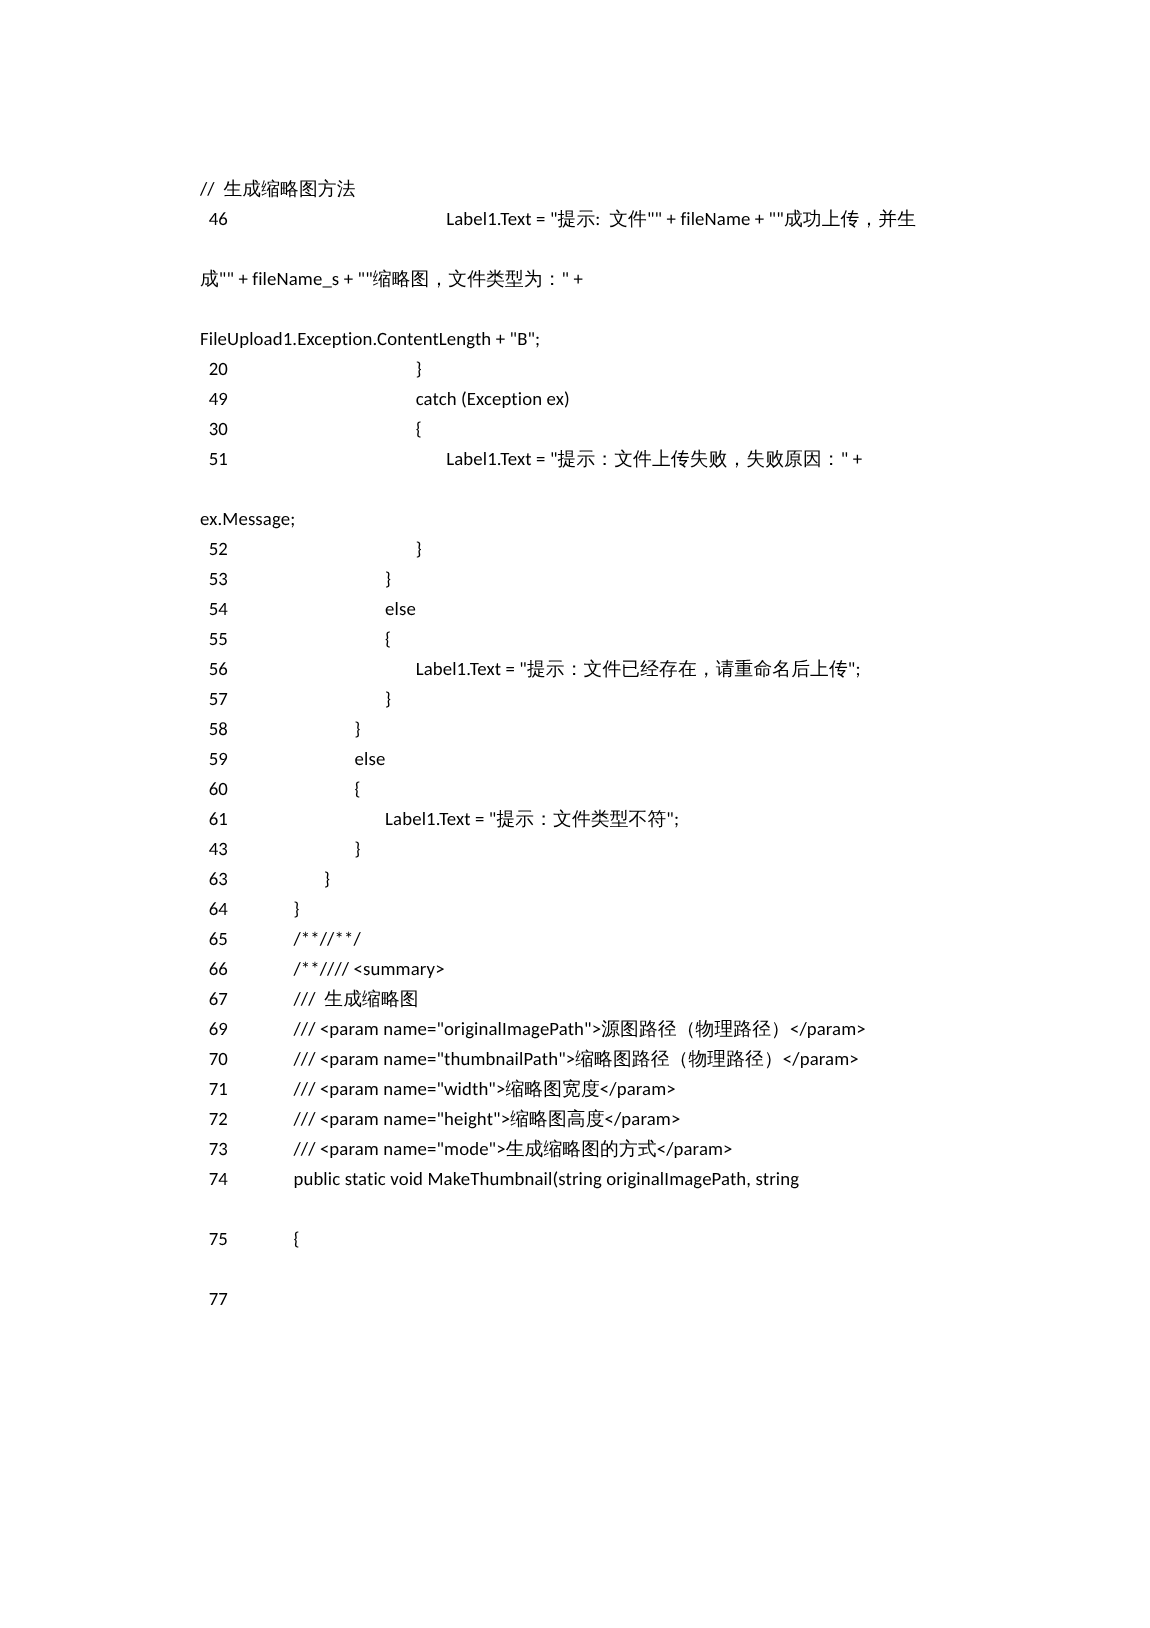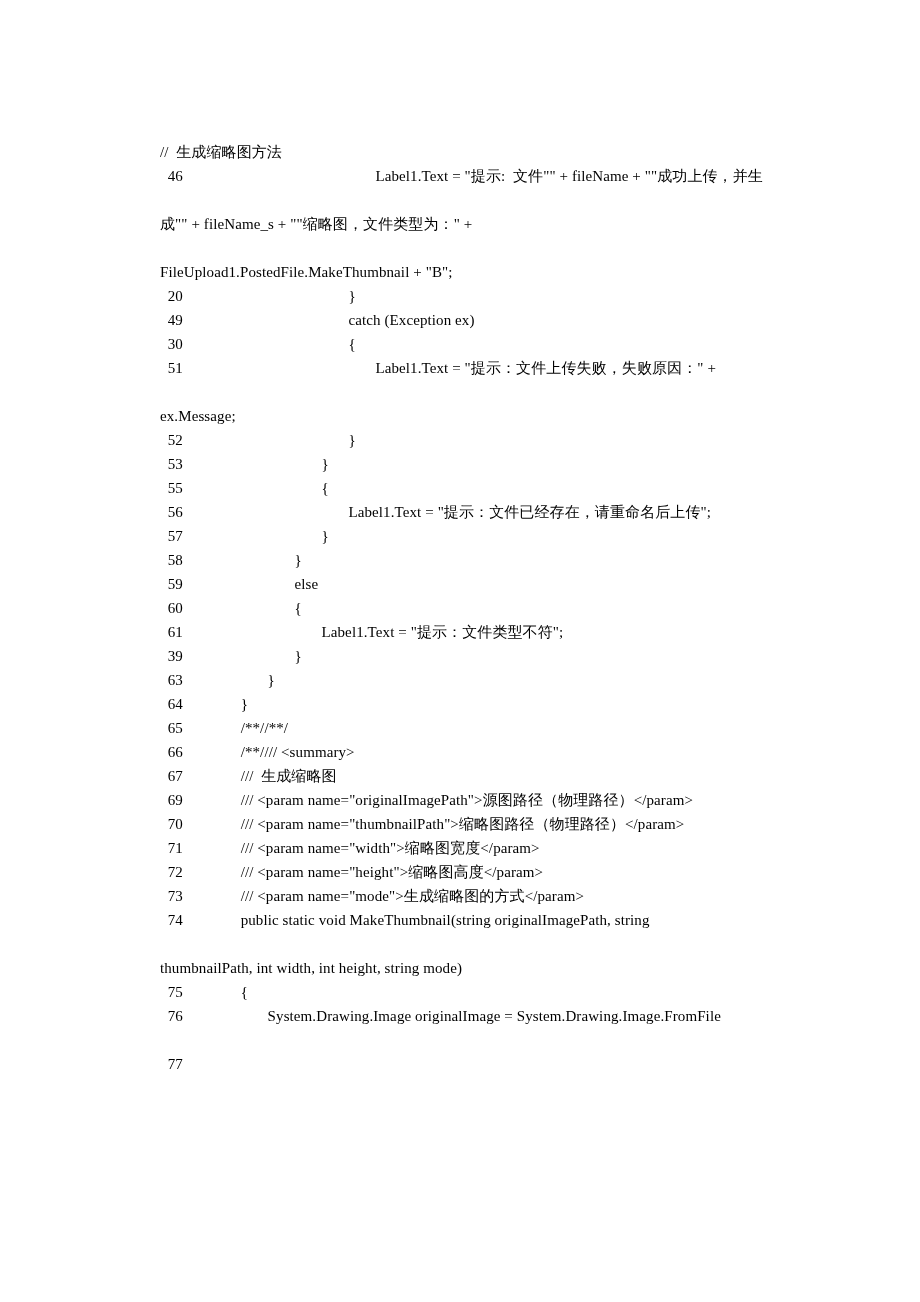--- a/index.html
+++ b/index.html
@@ -8,67 +8,65 @@
     padding: 0;
     font-family: Calibri, "Segoe UI", Tahoma, Arial, sans-serif;
     font-size: 15px;
     color: #000;
     width: 920px;
   }
   .page {
     padding: 140px 155px 80px 160px;
     box-sizing: border-box;
     width: 920px;
-    font-family: Liberation Serif, serif;
   }
   .line {
     line-height: 24px;
     white-space: pre;
     letter-spacing: 0.1px;
   }
   .blank { height: 24px; }
 </style>
 </head>
 <body>
 
 <div class="page">
   <div class="line">//  生成缩略图方法</div>
   <div id="code-lines">
       <div class="line">  46                                                  Label1.Text = "提示:  文件"" + fileName + ""成功上传，并生</div>
       <div class="blank"></div>
       <div class="line">成"" + fileName_s + ""缩略图，文件类型为：" +</div>
       <div class="blank"></div>
-      <div class="line">FileUpload1.PostedFile.MakeThumbnail + "B";</div>
+      <div class="line">FileUpload1.Exception.ContentLength + "B";</div>
       <div class="line">  20                                           }</div>
       <div class="line">  49                                           catch (Exception ex)</div>
       <div class="line">  30                                           {</div>
       <div class="line">  51                                                  Label1.Text = "提示：文件上传失败，失败原因：" +</div>
       <div class="blank"></div>
       <div class="line">ex.Message;</div>
       <div class="line">  52                                           }</div>
       <div class="line">  53                                    }</div>
+      <div class="line">  54                                    else</div>
       <div class="line">  55                                    {</div>
       <div class="line">  56                                           Label1.Text = "提示：文件已经存在，请重命名后上传";</div>
       <div class="line">  57                                    }</div>
       <div class="line">  58                             }</div>
       <div class="line">  59                             else</div>
       <div class="line">  60                             {</div>
       <div class="line">  61                                    Label1.Text = "提示：文件类型不符";</div>
-      <div class="line">  39                             }</div>
+      <div class="line">  43                             }</div>
       <div class="line">  63                      }</div>
       <div class="line">  64               }</div>
       <div class="line">  65               /**//**/</div>
       <div class="line">  66               /**//// &lt;summary&gt;</div>
       <div class="line">  67               ///  生成缩略图</div>
       <div class="line">  69               /// &lt;param name="originalImagePath"&gt;源图路径（物理路径）&lt;/param&gt;</div>
       <div class="line">  70               /// &lt;param name="thumbnailPath"&gt;缩略图路径（物理路径）&lt;/param&gt;</div>
       <div class="line">  71               /// &lt;param name="width"&gt;缩略图宽度&lt;/param&gt;</div>
       <div class="line">  72               /// &lt;param name="height"&gt;缩略图高度&lt;/param&gt;</div>
       <div class="line">  73               /// &lt;param name="mode"&gt;生成缩略图的方式&lt;/param&gt;</div>
       <div class="line">  74               public static void MakeThumbnail(string originalImagePath, string</div>
       <div class="blank"></div>
-      <div class="line">thumbnailPath, int width, int height, string mode)</div>
       <div class="line">  75               {</div>
-      <div class="line">  76                      System.Drawing.Image originalImage = System.Drawing.Image.FromFile</div>
       <div class="blank"></div>
       <div class="line">  77              </div>
     </div>
 </div>
 
 </body></html>

